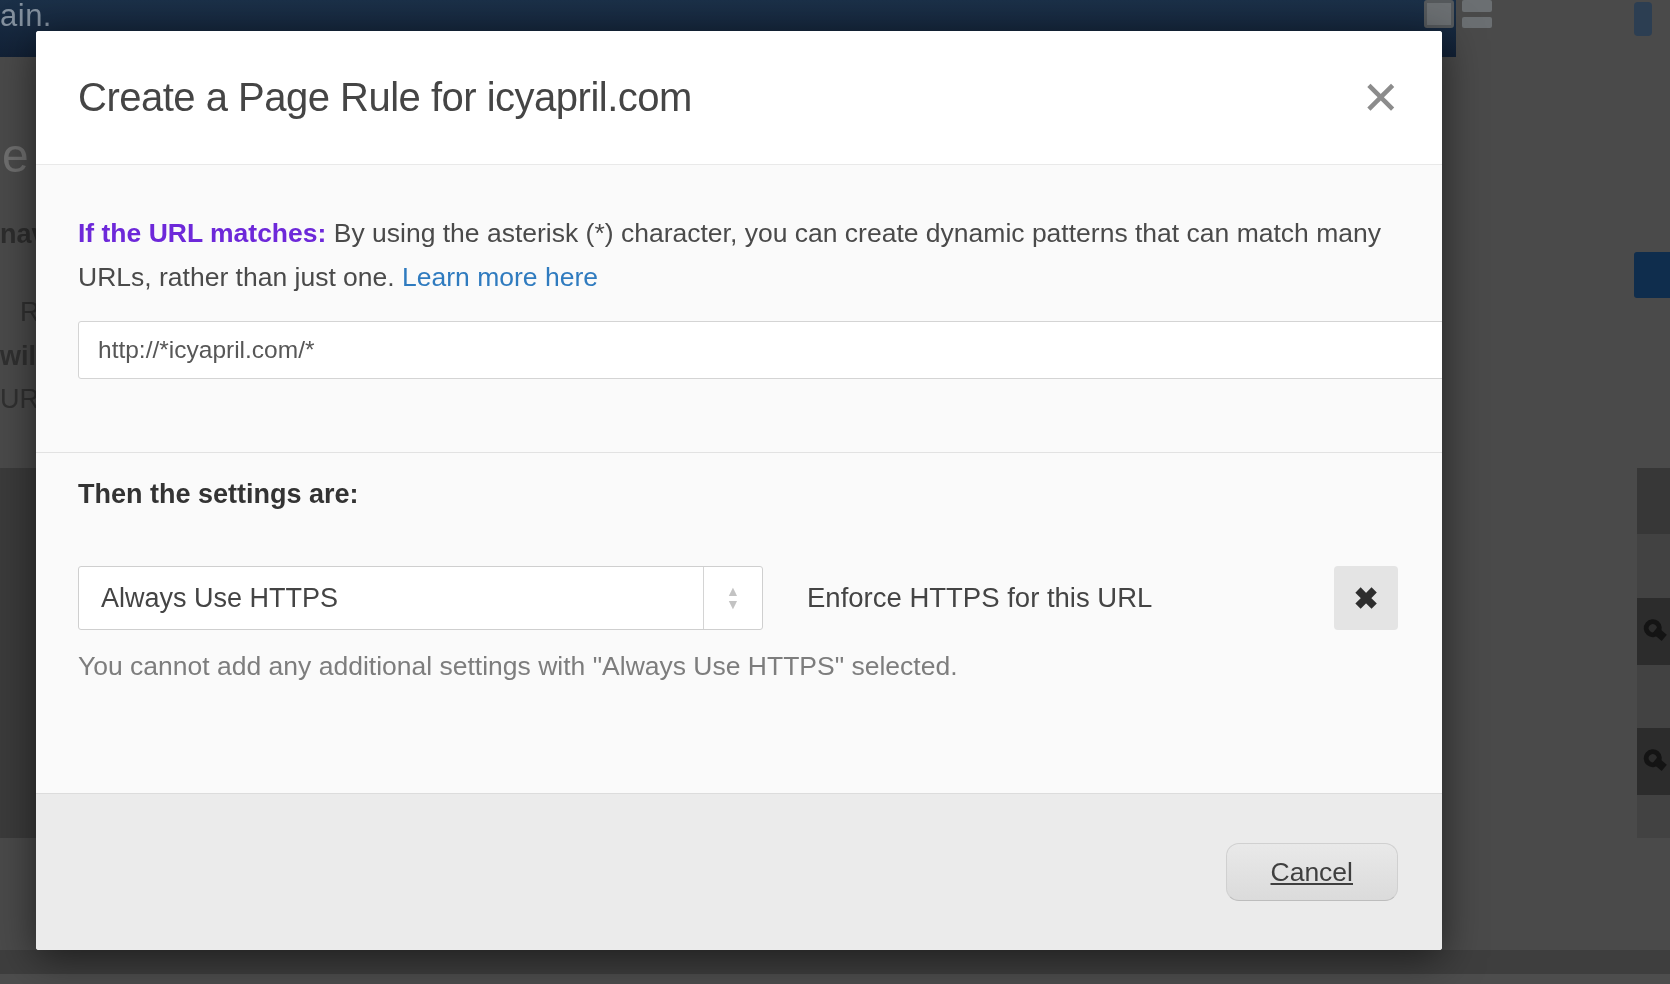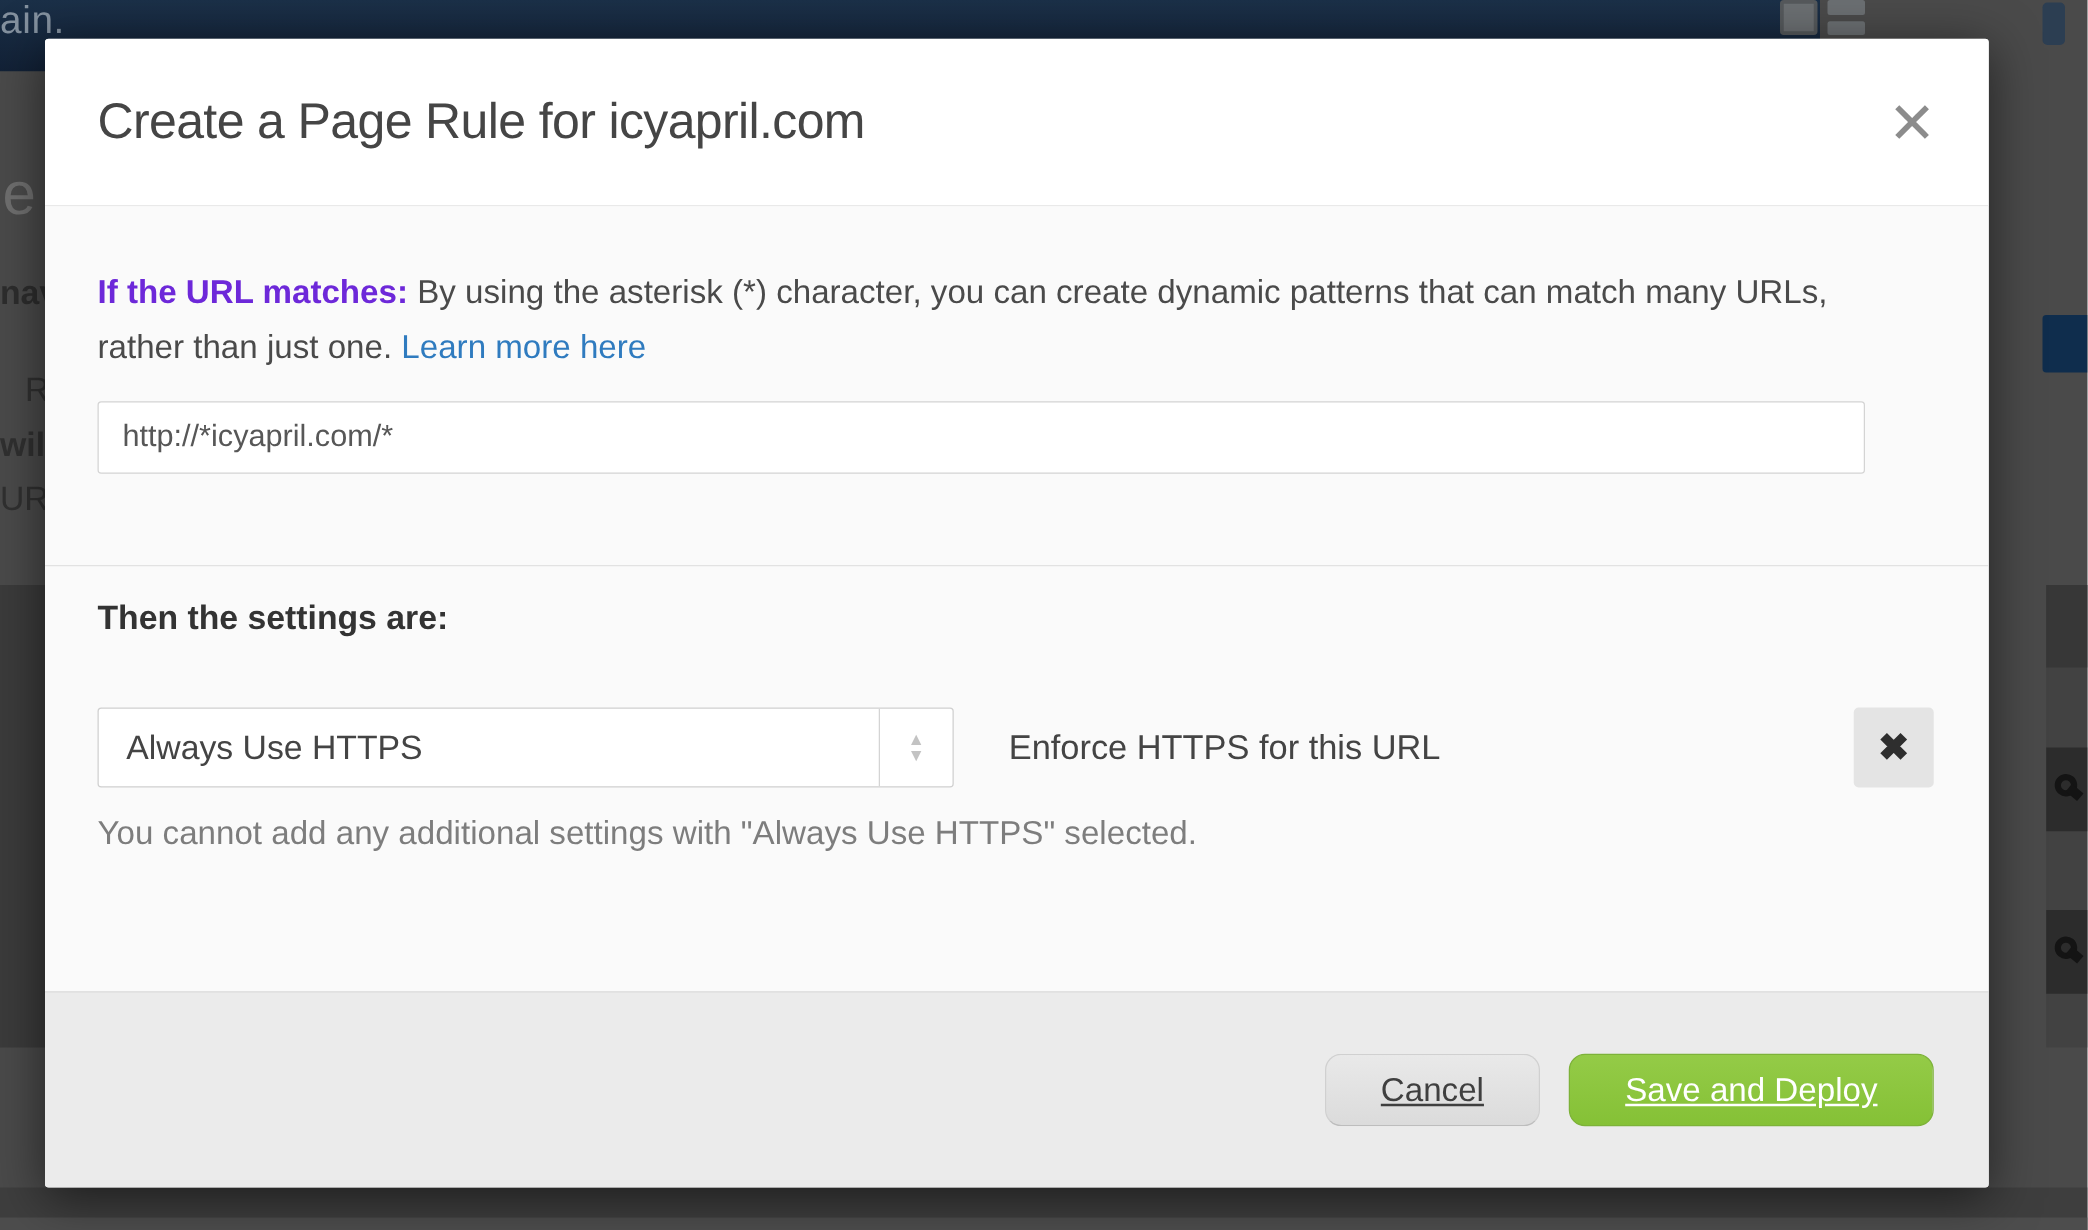--- a/index.html
+++ b/index.html
@@ -43,21 +43,21 @@
   .wrench-2 { top:728px; }
   .wrench-glyph { position:absolute; right:6px; top:22px; width:22px; height:22px; transform:rotate(40deg); }
   .wrench-glyph::before { content:""; position:absolute; left:0; top:0; width:8px; height:8px; border:5px solid #141414; border-radius:50%; }
   .wrench-glyph::after  { content:""; position:absolute; left:12px; top:5px; width:12px; height:8px; background:#141414; }
 
   .below-modal  { position:absolute; left:0; bottom:0; width:1670px; height:34px; background:#3e3e3e; }
   .bottom-strip { position:absolute; left:0; bottom:0; width:1670px; height:10px; background:#4d4d4d; }
 
   
   .modal {
-    position:absolute; left:36px; top:31px; width:1555px; height:919px;
+    position:absolute; left:36px; top:31px; width:1406px; height:919px;
     background:#fff; border-radius:3px;
     box-shadow:0 8px 40px rgba(0,0,0,.55);
     overflow:hidden;
   }
   .modal-header {
     position:relative; height:134px; background:#fff;
     border-bottom:1px solid #e9e9e9;
     display:flex; align-items:center; padding-left:42px;
   }
   .modal-title {
@@ -197,16 +197,15 @@
         </button>
       </div>
 
       <p class="helper-text">You cannot add any additional settings with "Always Use HTTPS" selected.</p>
     </div>
 
   </div>
 
   <div class="modal-footer">
     <button class="btn btn-gray">Cancel</button>
-    <button class="btn btn-green">Save and Deploy</button>
   </div>
 
 </div>
 
 </body></html>

